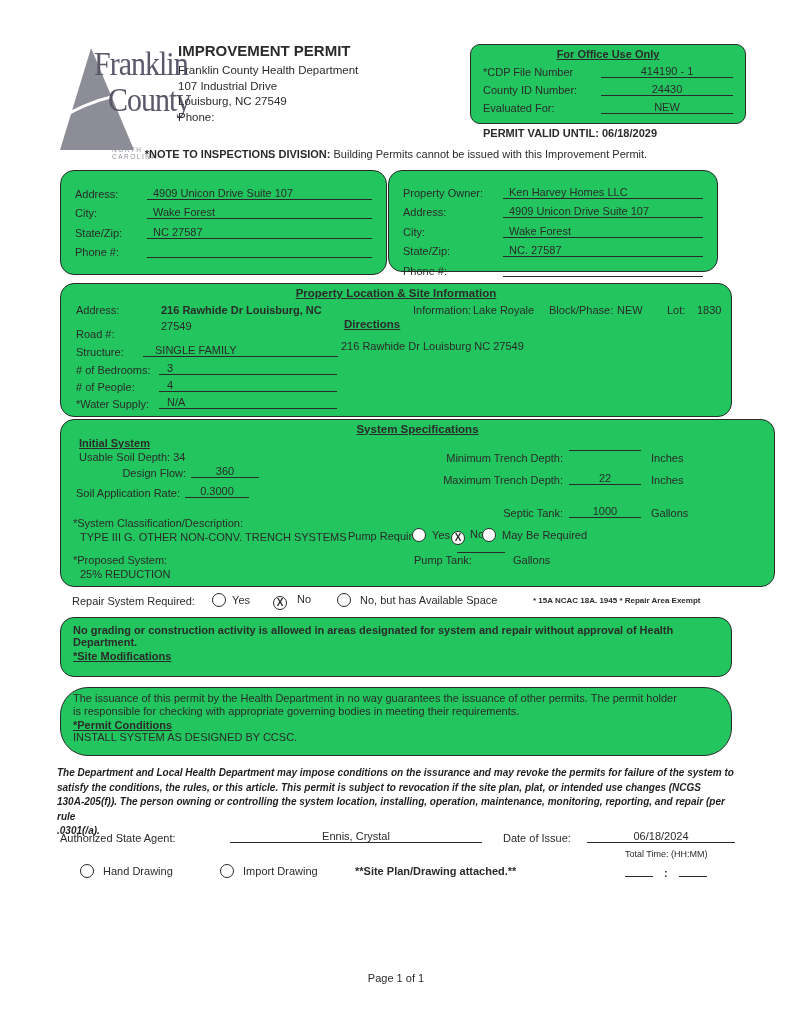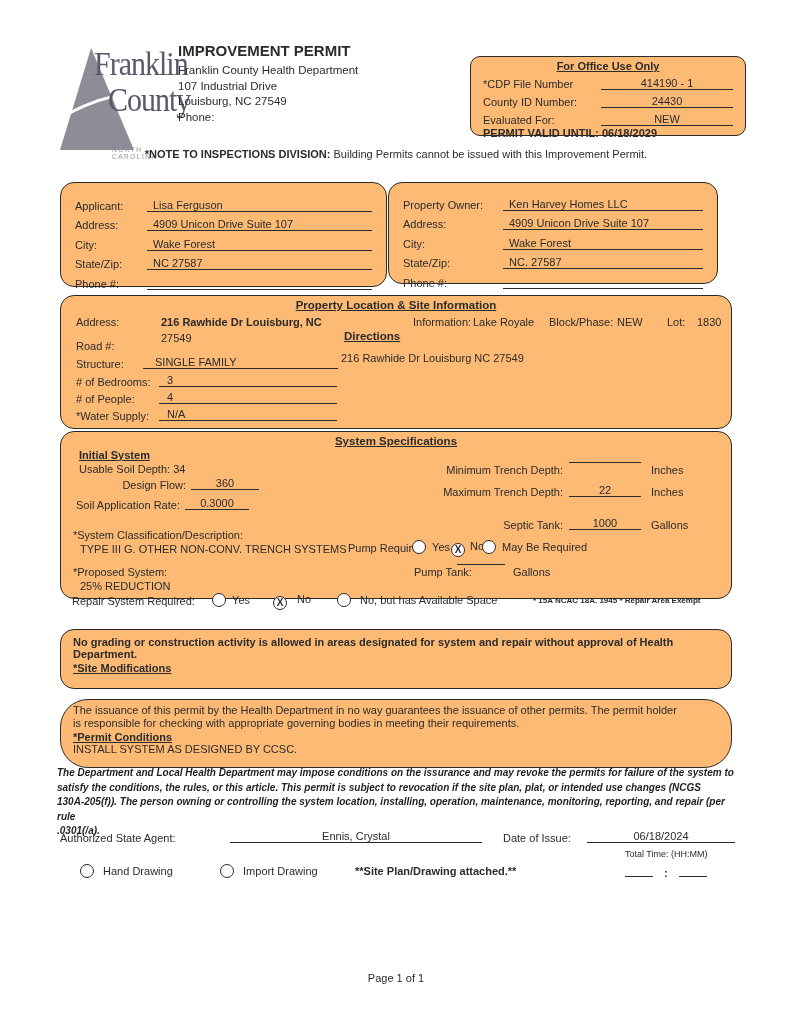--- a/index.html
+++ b/index.html
@@ -1,20 +1,20 @@
 <!DOCTYPE html>
 <html><head>
 <meta charset="utf-8">
 <style>
   html,body{margin:0;padding:0;background:#fff;}
   .page{position:relative;width:792px;height:1024px;background:#fff;
         font-family:"Liberation Sans",sans-serif;font-size:11px;color:#2b2b2b;overflow:hidden;}
   .abs{position:absolute;}
   .b{font-weight:bold;}
-  .box{position:absolute;border:1.8px solid #2a2a2a;border-radius:14px;background:#fdba74;margin-top:12px;}
+  .box{position:absolute;border:1.8px solid #2a2a2a;border-radius:14px;background:#22c55e;}
   .boxtitle{position:absolute;top:3px;left:0;right:0;text-align:center;font-weight:bold;font-size:11.5px;}
   .tu{text-decoration:underline;}
   .ul{border-bottom:1.5px solid #2a2a2a;}
   .ctr{text-align:center;}
   .rt{text-align:right;}
   .radio{display:inline-block;width:14px;height:14px;border:1.7px solid #2a2a2a;border-radius:50%;
          text-align:center;line-height:12px;font-size:10px;font-weight:bold;box-sizing:border-box;
          vertical-align:-3px;background:#fff;}
   .frow{display:flex;align-items:flex-end;height:19.5px;margin:0 14px;}
   .flabel{flex-shrink:0;}
@@ -76,24 +76,20 @@
   <div class="abs" style="left:483px;top:127px;font-weight:600;">PERMIT VALID UNTIL: 06/18/2029</div>
 
   <div class="abs ctr" style="left:56px;top:148px;width:680px;">
     <span class="b">*NOTE TO INSPECTIONS DIVISION:</span>
     <span>Building Permits cannot be issued with this Improvement Permit.</span>
   </div>
 
   <div class="box" style="left:60px;top:170px;width:325px;height:103px;">
     <div style="height:9px;"></div>
     <div class="frow">
-        <span class="flabel" style="width:72px;">Applicant:</span>
-        <span class="fvalue">Lisa Ferguson</span>
-      </div>
-    <div class="frow">
         <span class="flabel" style="width:72px;">Address:</span>
         <span class="fvalue">4909 Unicon Drive Suite 107</span>
       </div>
     <div class="frow">
         <span class="flabel" style="width:72px;">City:</span>
         <span class="fvalue">Wake Forest</span>
       </div>
     <div class="frow">
         <span class="flabel" style="width:72px;">State/Zip:</span>
         <span class="fvalue">NC   27587</span>
@@ -145,21 +141,21 @@
     <span class="abs" style="left:15px;top:62px;">Structure:</span>
     <span class="abs ul" style="left:82px;top:60px;width:183px;padding-left:12px;">SINGLE FAMILY</span>
     <span class="abs" style="left:15px;top:80px;"># of Bedrooms:</span>
     <span class="abs ul" style="left:98px;top:78px;width:170px;padding-left:8px;">3</span>
     <span class="abs" style="left:15px;top:97px;"># of People:</span>
     <span class="abs ul" style="left:98px;top:95px;width:170px;padding-left:8px;">4</span>
     <span class="abs" style="left:15px;top:114px;">*Water Supply:</span>
     <span class="abs ul" style="left:98px;top:112px;width:170px;padding-left:8px;">N/A</span>
   </div>
 
-  <div class="box" style="left:60px;top:419px;width:670px;height:166px;">
+  <div class="box" style="left:60px;top:419px;width:670px;height:166px;padding-left:43px;">
     <div class="boxtitle"><span class="tu">System Specifications</span></div>
     <span class="abs b tu" style="left:18px;top:17px;">Initial System</span>
     <span class="abs" style="left:18px;top:31px;">Usable Soil Depth: 34</span>
     <span class="abs rt" style="left:40px;top:47px;width:85px;">Design Flow:</span>
     <span class="abs ul ctr" style="left:130px;top:45px;width:68px;">360</span>
     <span class="abs" style="left:15px;top:67px;">Soil Application Rate:</span>
     <span class="abs ul ctr" style="left:124px;top:65px;width:64px;">0.3000</span>
 
     <span class="abs rt" style="left:290px;top:32px;width:212px;">Minimum Trench Depth:</span>
     <span class="abs ul ctr" style="left:508px;top:30px;width:72px;"></span>

